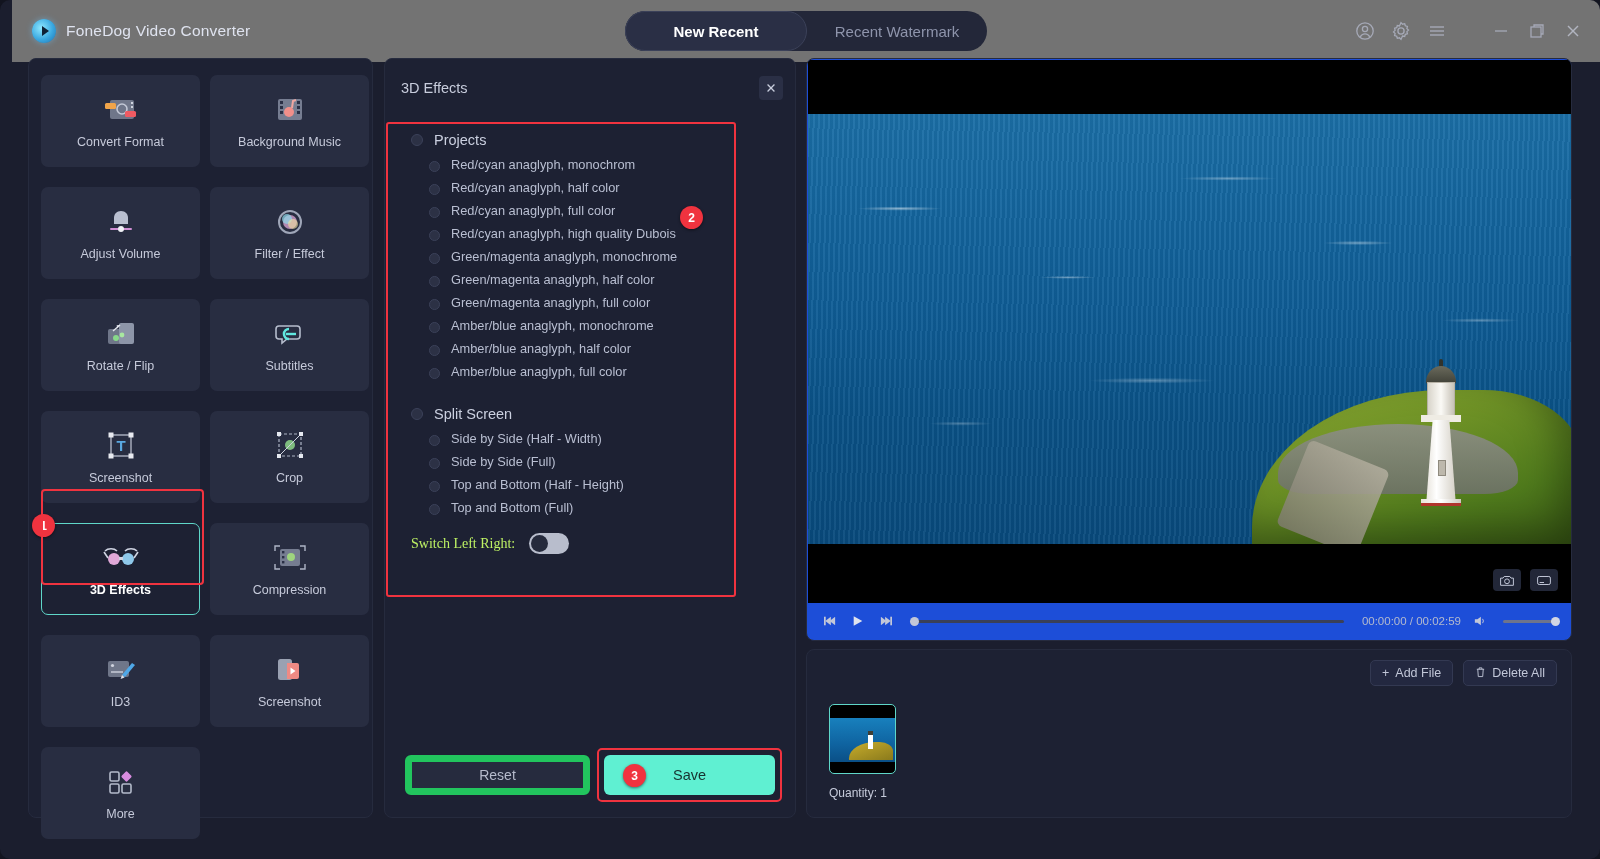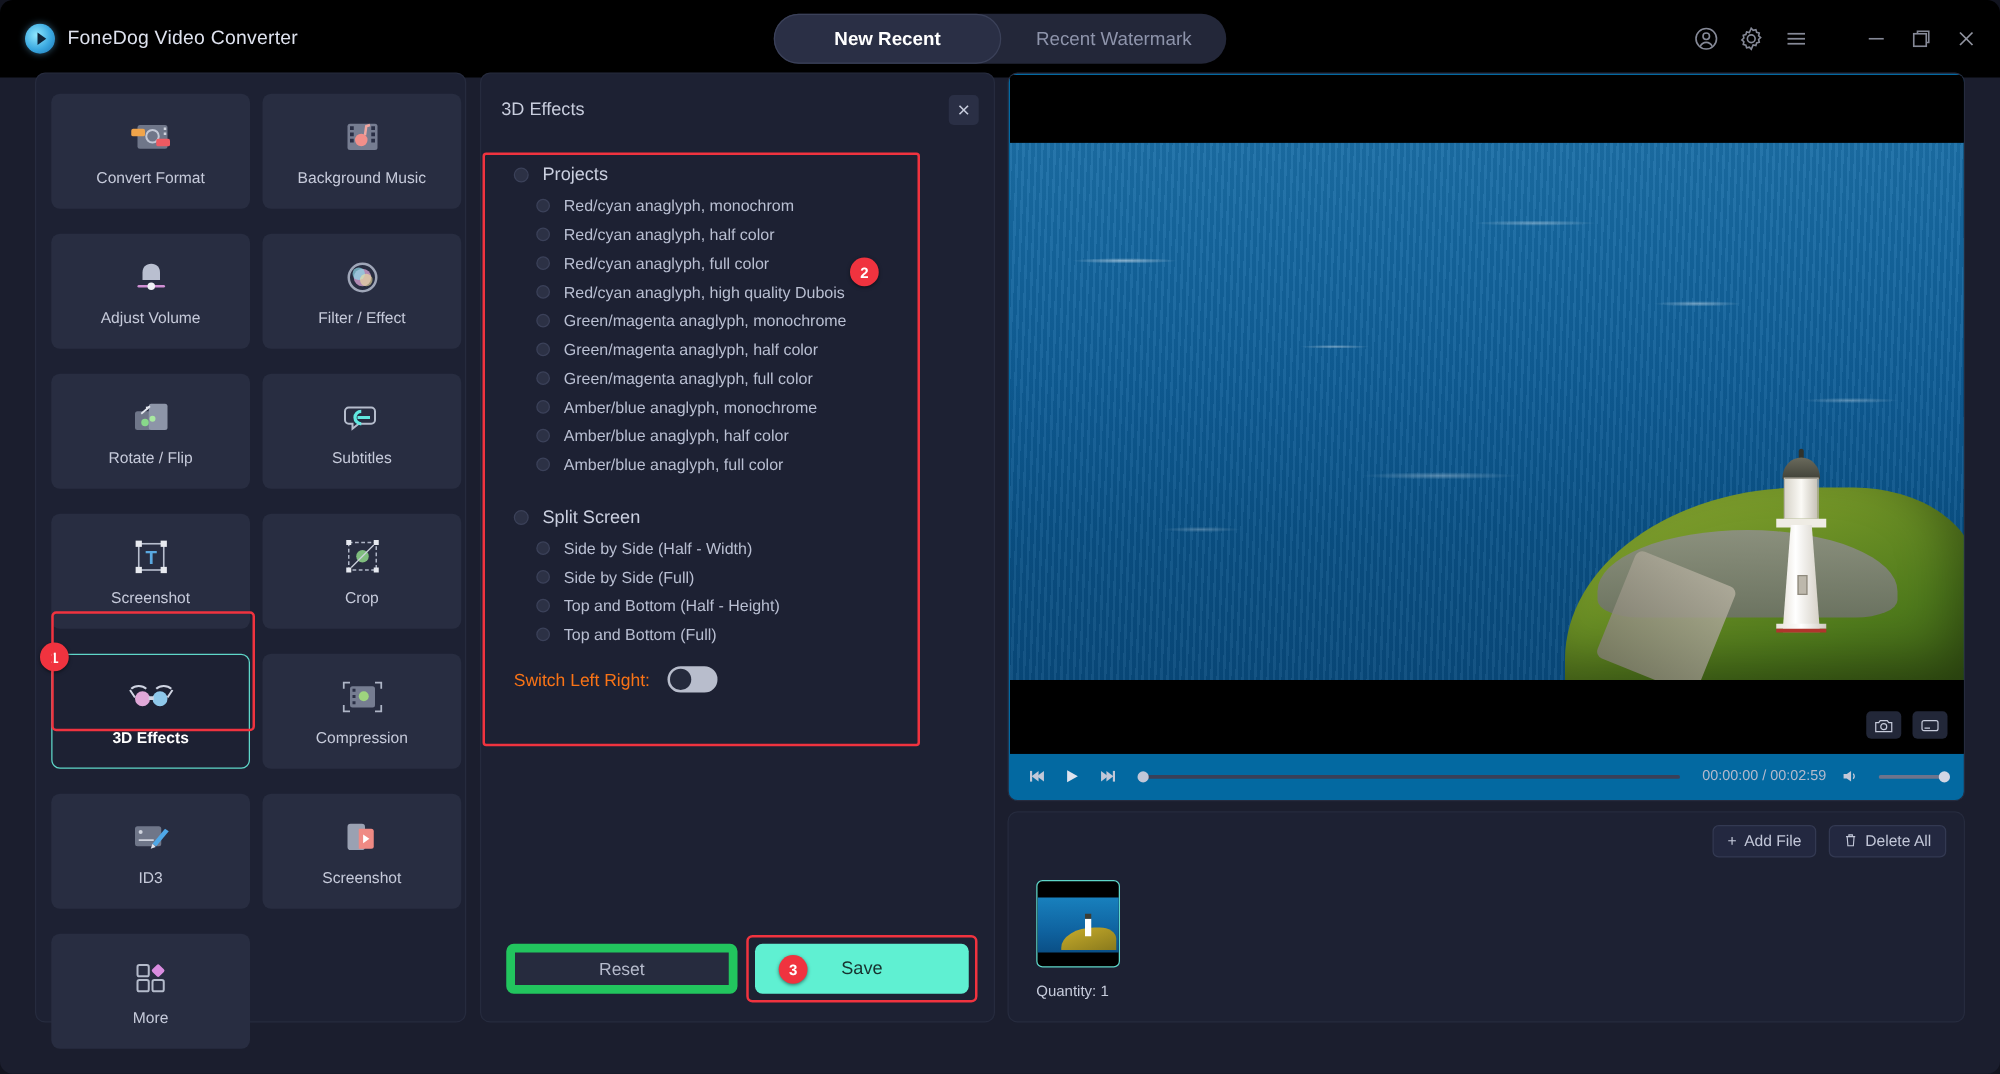--- a/index.html
+++ b/index.html
@@ -11,22 +11,22 @@
   }
   .app {
     position: absolute; inset: 0;
     background: #1b1e2e;
     border-radius: 10px;
     overflow: hidden;
   }
 
   
   .titlebar {
-    position: absolute; top: 0; left: 0; right: 0; height: 62px;
-    background: #000000;
+    position: absolute; top: 0; left: 12px; right: 0; height: 62px;
+    background: #737373;
     display: flex; align-items: center;
   }
   .brand { display: flex; align-items: center; gap: 10px; margin-left: 20px; }
   .brand-logo {
     width: 24px; height: 24px; border-radius: 50%;
     background: radial-gradient(circle at 38% 38%, #8fe8ff 0%, #3aa8e0 55%, #1d6fae 100%);
     display: flex; align-items: center; justify-content: center;
     box-shadow: 0 0 6px rgba(110,200,255,.45);
   }
   .brand-logo .tri {
@@ -113,32 +113,32 @@
   .center-title { font-size: 14.5px; color: #c8cddd; flex: 1; }
   .close-btn {
     width: 24px; height: 24px; border-radius: 4px; background: #2a2f45;
     display: flex; align-items: center; justify-content: center; cursor: pointer;
   }
   .opt-area {
     position: relative; margin: 0 12px; padding: 10px 6px 18px 6px;
   }
   .grp-head { display: flex; align-items: center; gap: 11px; padding: 5px 6px 5px 8px; cursor: pointer; }
   .grp-head .lbl { font-size: 14.5px; color: #cbd0e0; }
-  .opt-row { display: flex; align-items: center; gap: 11px; padding: 4px 6px 4px 26px; cursor: pointer; }
+  .opt-row { display: flex; align-items: flex-end; gap: 11px; padding: 4px 6px 4px 26px; cursor: pointer; }
   .opt-row .lbl { font-size: 12.8px; color: #b9bfd2; }
   .radio {
     width: 11px; height: 11px; border-radius: 50%;
     background: #2c3145; border: 1px solid #3b4159; flex: none;
   }
   .radio.big { width: 12px; height: 12px; }
   .grp-gap { height: 18px; }
   .switch-row {
     display: flex; align-items: center; gap: 14px; padding: 14px 6px 4px 8px;
   }
-  .switch-label { font-size: 14px; color: #f97316; }
+  .switch-label { font-size: 14px; color: #bef264; font-family: Liberation Serif, serif; }
   .switch {
     width: 40px; height: 21px; border-radius: 11px; background: #b8bdcc;
     position: relative; cursor: pointer; flex: none;
   }
   .switch .knob {
     position: absolute; left: 2px; top: 2px;
     width: 17px; height: 17px; border-radius: 50%; background: #252a3c;
   }
 
   .footer-btns {
@@ -158,21 +158,21 @@
     background: #5ff0d2; border: none; color: #17322f;
     font-size: 14.5px; cursor: pointer;
     display: flex; align-items: center; justify-content: center;
     font-family: "Liberation Sans", sans-serif;
   }
 
   
   .preview {
     position: absolute; left: 806px; top: 58px;
     width: 766px; height: 583px;
-    background: #0369a1; border-radius: 8px; border: 1px solid #262b3e;
+    background: #1d4ed8; border-radius: 8px; border: 1px solid #262b3e;
     overflow: hidden;
   }
   .video-stage {
     position: absolute; left: 1px; top: 1px; width: 764px; height: 543px;
     background: #000;
   }
   .video-img {
     position: absolute; left: 0; top: 54px; width: 764px; height: 430px;
     overflow: hidden;
   }

